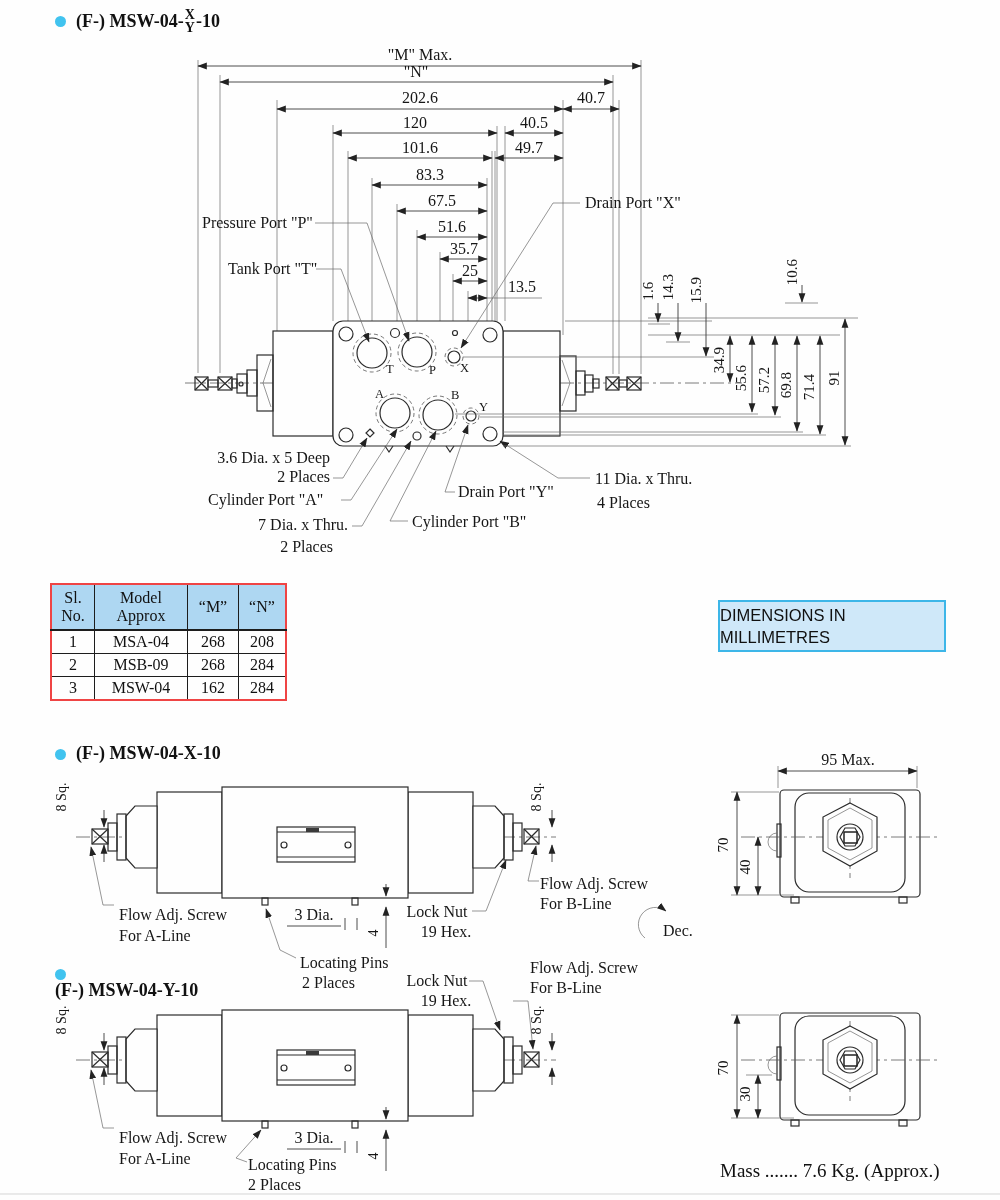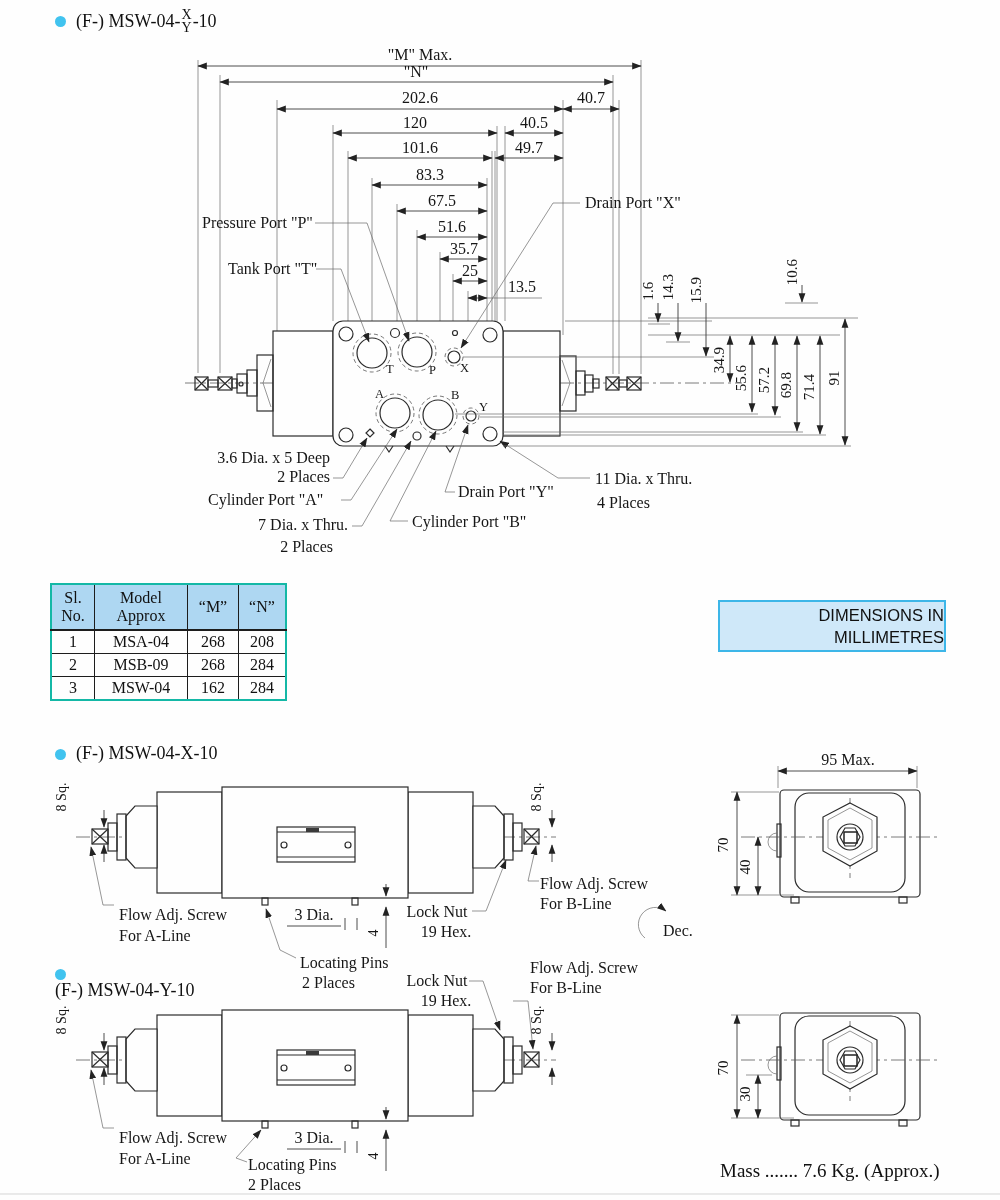--- a/index.html
+++ b/index.html
@@ -10,29 +10,29 @@
   .t16{font-size:16px;} .t15{font-size:15px;} .t12{font-size:12.5px;} .t14{font-size:14px;}
   .ln{stroke:#2b2b2b;stroke-width:1.2;fill:none;}
   .lnf{stroke:#2b2b2b;stroke-width:1.2;fill:#fefefe;}
   .tn{stroke:#6a6a6a;stroke-width:0.7;fill:none;}
   .dm{stroke:#3a3a3a;stroke-width:0.9;fill:none;}
   .dsh{stroke:#555;stroke-width:0.8;stroke-dasharray:4 3;fill:none;}
   .cl{stroke:#5a5a5a;stroke-width:0.8;stroke-dasharray:14 4 3 4;fill:none;}
   .thk{stroke:#222;stroke-width:1.5;fill:none;}
   .titlebar{position:absolute;display:flex;align-items:flex-start;}
   .bullet{width:11px;height:11px;border-radius:50%;background:#41c3ef;margin:6px 10px 0 0;flex:0 0 auto;}
-  .ttl{font-weight:normal;font-size:18px;white-space:nowrap;}
+  .ttl{font-weight:bold;font-size:18px;white-space:nowrap;}
   .stack{display:inline-flex;flex-direction:column;vertical-align:middle;line-height:0.95;
          font-size:14px;text-align:center;margin:0 1px;position:relative;top:-2px;}
   #dimnote{position:absolute;left:718px;top:600px;width:224px;height:48px;background:#cfe8f9;
-           border:2px solid #3db6e8;display:flex;flex-direction:column;align-items:flex-end;justify-content:center;
+           border:2px solid #3db6e8;display:flex;flex-direction:column;align-items:flex-start;justify-content:center;
            font-family:"Liberation Sans",sans-serif;font-size:16.5px;line-height:1.35;color:#101010;}
   #spec-table{position:absolute;left:50px;top:583px;border-collapse:collapse;font-size:16px;}
   #spec-table td,#spec-table th{border:1px solid #1d1d1d;text-align:center;padding:0;font-weight:normal;}
-  #spec-table{border:2px solid #14b8a6;}
+  #spec-table{border:2px solid #ef4444;}
   #spec-table thead th{background:#aed7f2;height:44px;border-bottom:2px solid #1d1d1d;}
   #spec-table tbody td{height:22px;}
   .hcell{display:flex;flex-direction:column;justify-content:center;line-height:1.15;}
   .cw0{width:42px;} .cw1{width:92px;margin-top:16px;} .cw2{width:50px;} .cw3{width:46px;}
   #mass{position:absolute;left:720px;top:1160px;font-size:19px;white-space:nowrap;}
 </style>
 </head>
 <body>
 
 <div id="page">

